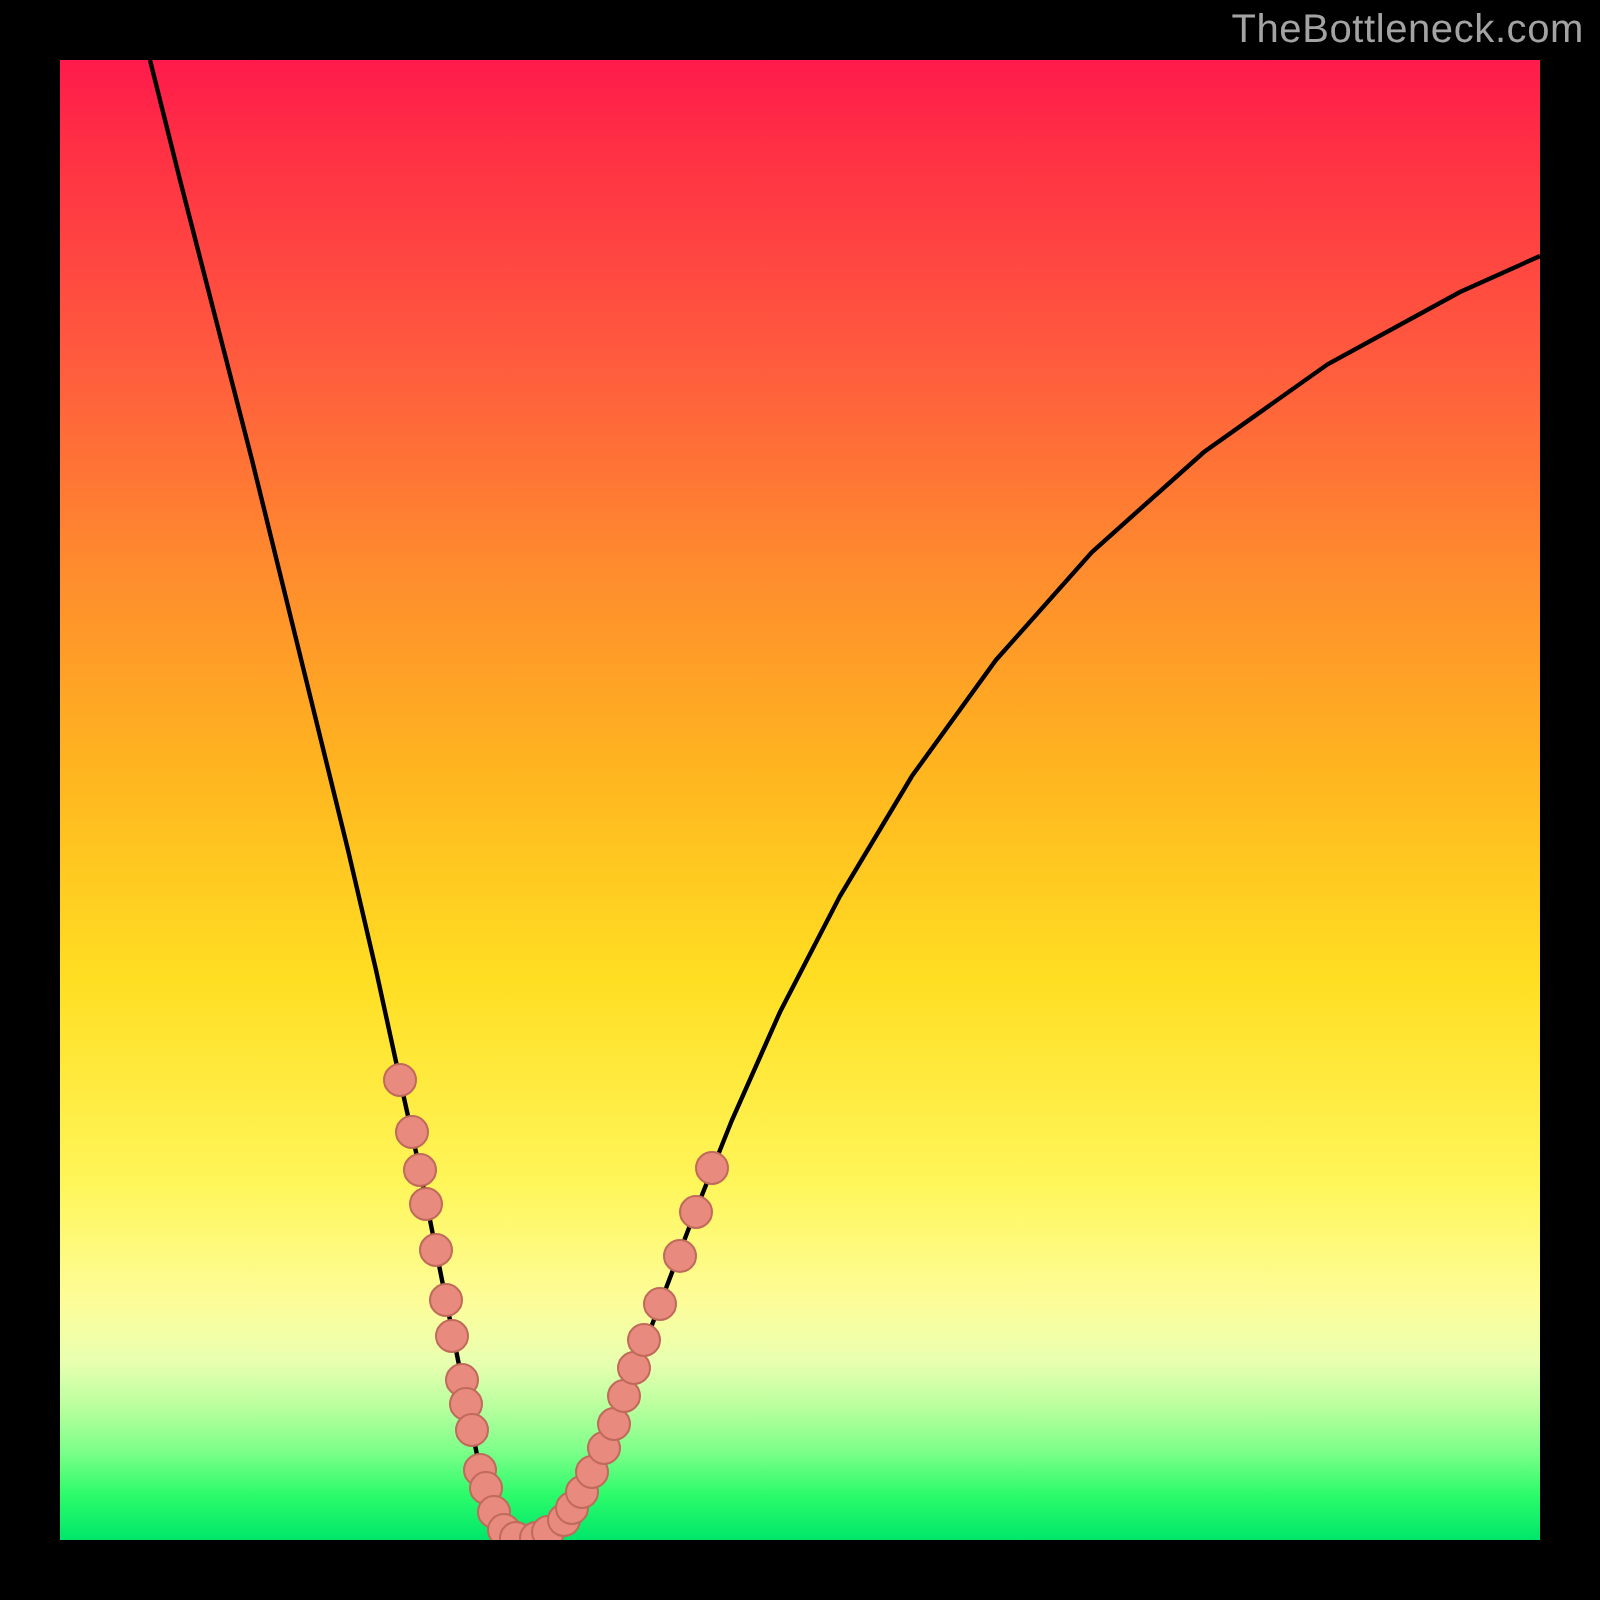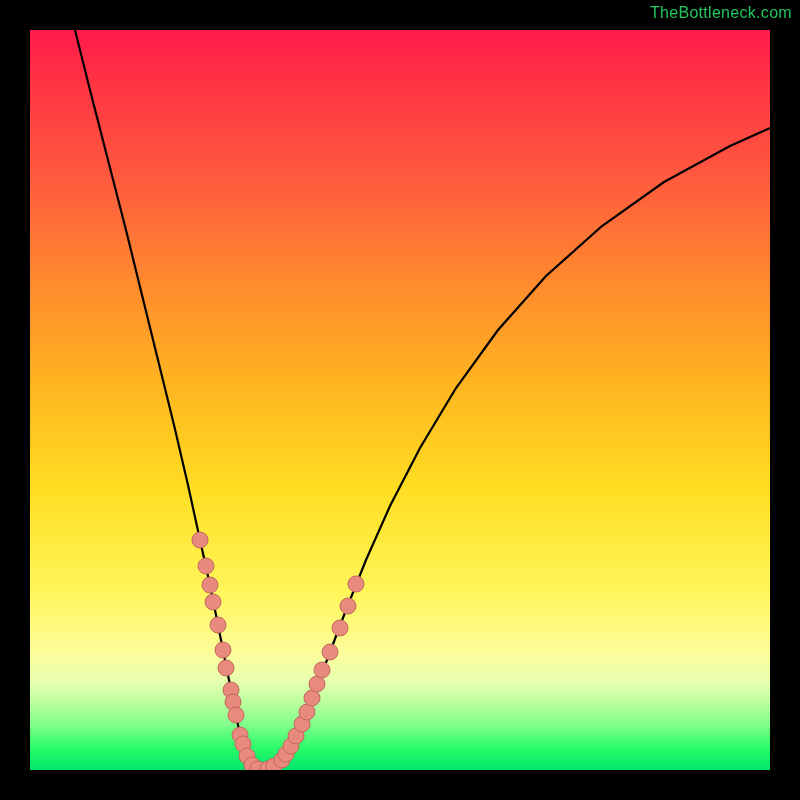--- a/index.html
+++ b/index.html
@@ -41,22 +41,22 @@
       #b9ff9e 91%,
       #7dff8a 94%,
       #2bfb6a 97%,
       #00e66a 100%
     );
   }
   .watermark {
     position: absolute;
     top: 4px;
     right: 8px;
-    color: #22c55e;
-    font-size: 16px;
+    color: #a3a3a3;
+    font-size: 20px;
     font-weight: 500;
     letter-spacing: 0.3px;
     user-select: none;
   }
   svg.curve {
     position: absolute;
     inset: 0;
   }
   .curve path {
     stroke: #000;

